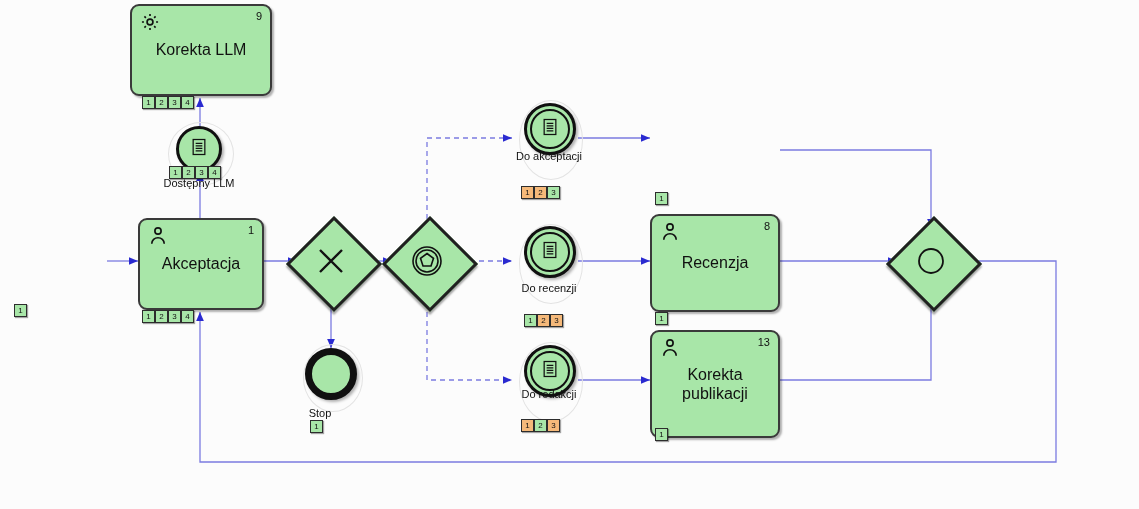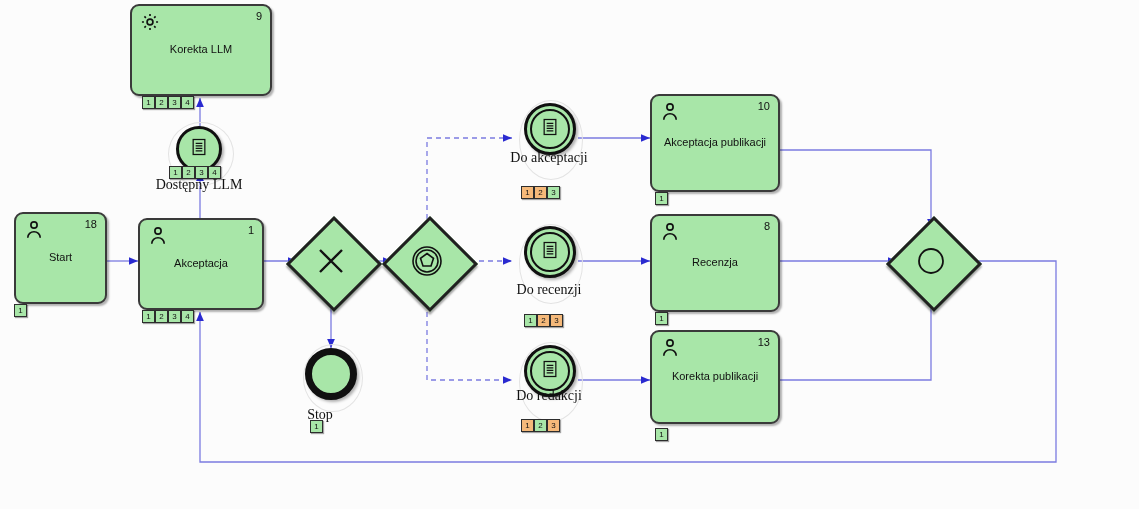--- a/index.html
+++ b/index.html
@@ -18,21 +18,21 @@
 
   
   .task{
     background:#a8e6a8;
     border:2px solid #3a3a3a;
     border-radius:9px;
     box-shadow:2px 2px 2px rgba(0,0,0,0.30);
     display:flex;align-items:center;justify-content:center;
   }
   .task-label{
-    font-size:11px;color:#111;text-align:center;
+    font-size:16px;color:#111;text-align:center;
     line-height:1.2;padding:0 6px;
     pointer-events:none;
   }
   .task-count{
     position:absolute;top:4px;right:8px;
     font-size:11px;color:#111;
   }
   .task-icon{position:absolute;top:5px;left:7px;width:22px;height:22px;}
 
   
@@ -63,21 +63,21 @@
   .ev-double::before{
     content:"";position:absolute;
     left:3px;top:3px;right:3px;bottom:3px;
     border:2px solid #101010;border-radius:50%;
     pointer-events:none;
   }
   .ev-end{border:7px solid #101010;}
 
   .event-label{
     position:absolute;left:50%;transform:translateX(-50%);
-    font-size:14px;color:#111;white-space:nowrap;text-align:center;font-family:Liberation Serif, serif;
+    font-size:11px;color:#111;white-space:nowrap;text-align:center;
   }
 
   
   .halo{
     position:absolute;border:1px solid #e3e3e3;border-radius:50%;
     background:transparent;pointer-events:none;
   }
 
   
   .badges{
@@ -151,30 +151,20 @@
     <span class="task-count">9</span>
     <span class="task-label">Korekta LLM</span>
   </div>
   <div class="badges" style="left:142px;top:96px;">
       <div class="badge g">1</div>
       <div class="badge g">2</div>
       <div class="badge g">3</div>
       <div class="badge g">4</div>
     </div>
 
-  <div class="node task" style="left:14px;top:212px;width:93px;height:92px;">
-    <span class="task-icon">
-      <svg viewBox="0 0 24 24" width="22" height="22" fill="none" stroke="#111" stroke-width="1.8">
-        <circle cx="12" cy="6.6" r="3.4"></circle>
-        <path d="M5.2 20.5c0-4 3.1-6.6 6.8-6.6s6.8 2.6 6.8 6.6"></path>
-      </svg>
-    </span>
-    <span class="task-count">18</span>
-    <span class="task-label">Start</span>
-  </div>
   <div class="badges" style="left:14px;top:304px;">
       <div class="badge g">1</div>
     </div>
 
   <div class="node task" style="left:138px;top:218px;width:126px;height:92px;">
     <span class="task-icon">
       <svg viewBox="0 0 24 24" width="22" height="22" fill="none" stroke="#111" stroke-width="1.8">
         <circle cx="12" cy="6.6" r="3.4"></circle>
         <path d="M5.2 20.5c0-4 3.1-6.6 6.8-6.6s6.8 2.6 6.8 6.6"></path>
       </svg>
@@ -182,49 +172,39 @@
     <span class="task-count">1</span>
     <span class="task-label">Akceptacja</span>
   </div>
   <div class="badges" style="left:142px;top:310px;">
       <div class="badge g">1</div>
       <div class="badge g">2</div>
       <div class="badge g">3</div>
       <div class="badge g">4</div>
     </div>
 
-  <div class="node task" style="left:650px;top:94px;width:130px;height:98px;">
-    <span class="task-icon">
-      <svg viewBox="0 0 24 24" width="22" height="22" fill="none" stroke="#111" stroke-width="1.8">
-        <circle cx="12" cy="6.6" r="3.4"></circle>
-        <path d="M5.2 20.5c0-4 3.1-6.6 6.8-6.6s6.8 2.6 6.8 6.6"></path>
-      </svg>
-    </span>
-    <span class="task-count">10</span>
-    <span class="task-label">Akceptacja publikacji</span>
-  </div>
   <div class="badges" style="left:655px;top:192px;">
       <div class="badge g">1</div>
     </div>
 
   <div class="node task" style="left:650px;top:214px;width:130px;height:98px;">
     <span class="task-icon">
       <svg viewBox="0 0 24 24" width="22" height="22" fill="none" stroke="#111" stroke-width="1.8">
         <circle cx="12" cy="6.6" r="3.4"></circle>
         <path d="M5.2 20.5c0-4 3.1-6.6 6.8-6.6s6.8 2.6 6.8 6.6"></path>
       </svg>
     </span>
     <span class="task-count">8</span>
     <span class="task-label">Recenzja</span>
   </div>
   <div class="badges" style="left:655px;top:312px;">
       <div class="badge g">1</div>
     </div>
 
-  <div class="node task" style="left:650px;top:330px;width:130px;height:94px;">
+  <div class="node task" style="left:650px;top:330px;width:130px;height:108px;">
     <span class="task-icon">
       <svg viewBox="0 0 24 24" width="22" height="22" fill="none" stroke="#111" stroke-width="1.8">
         <circle cx="12" cy="6.6" r="3.4"></circle>
         <path d="M5.2 20.5c0-4 3.1-6.6 6.8-6.6s6.8 2.6 6.8 6.6"></path>
       </svg>
     </span>
     <span class="task-count">13</span>
     <span class="task-label">Korekta publikacji</span>
   </div>
   <div class="badges" style="left:655px;top:428px;">

